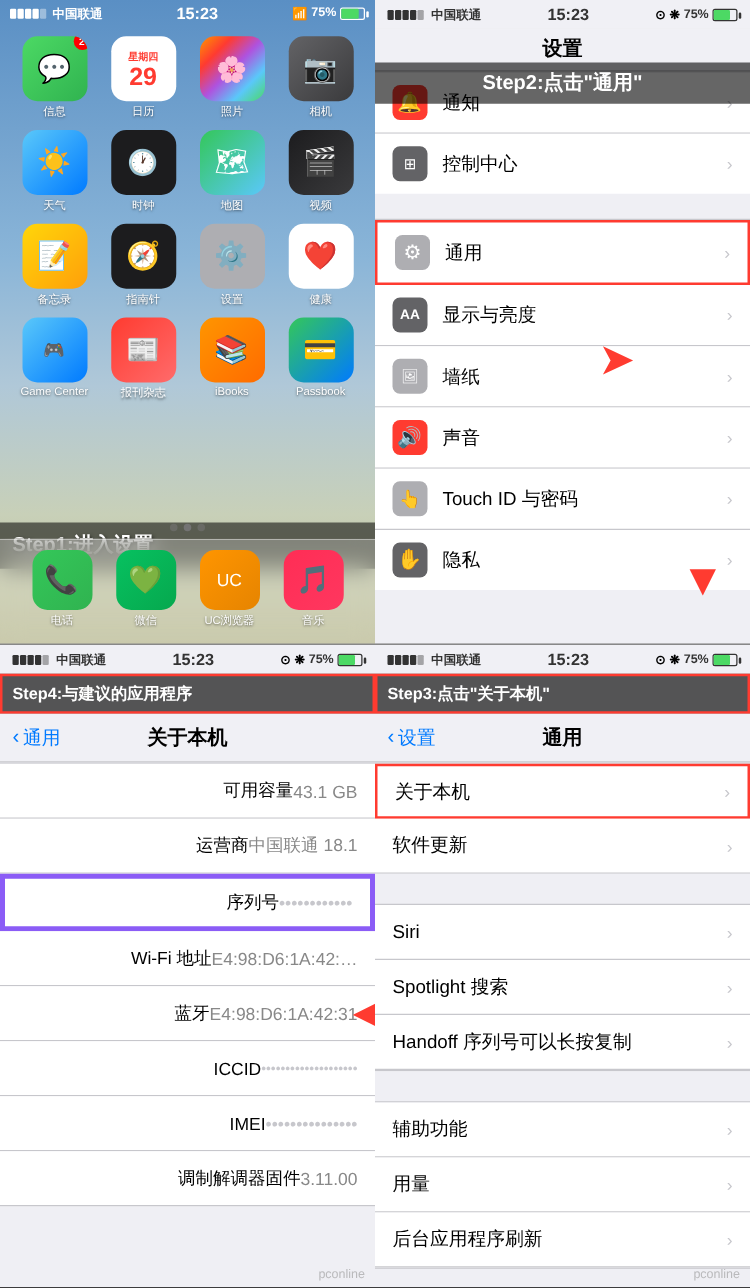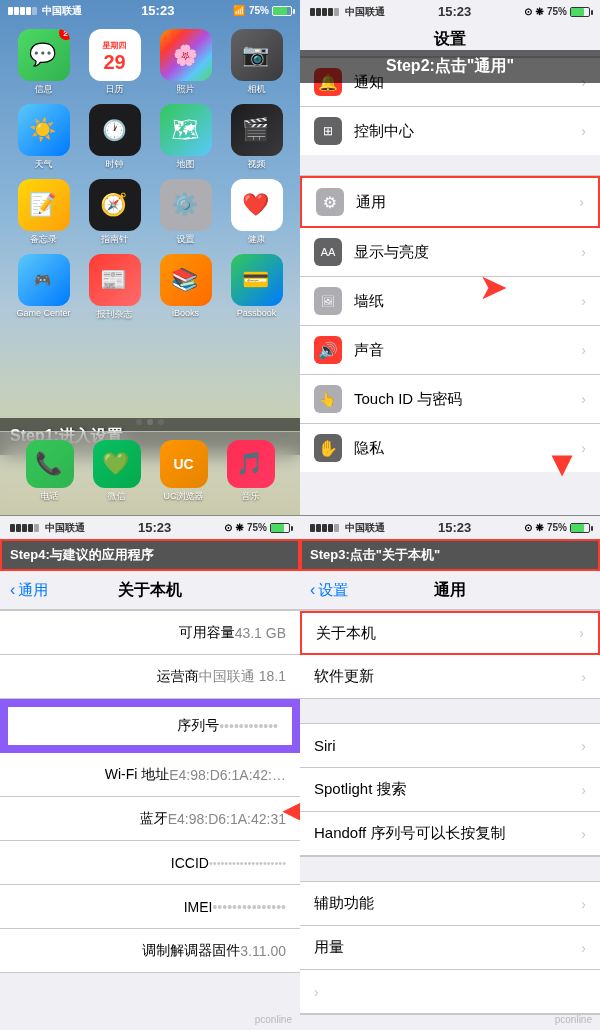--- a/index.html
+++ b/index.html
@@ -236,21 +236,21 @@
     .info-label {
       font-size: 14px;
       color: #000;
       flex: 1;
     }
     .info-value {
       font-size: 14px;
       color: #888;
     }
     .info-row-highlighted {
-      border: 8px solid #8b5cf6;
+      border: 4px solid #8b5cf6;
     }
     .back-chevron {
       color: #007aff;
       font-size: 16px;
     }
     .back-label {
       color: #007aff;
       font-size: 15px;
     }
     .nav-title-center {
@@ -441,21 +441,21 @@
       <span class="app-label">电话</span>
     </div>
     <div class="app-icon">
       <div class="app-icon-img app-wechat" style="width:48px;height:48px;border-radius:12px;">
           <span>💚</span>
         </div>
       <span class="app-label">微信</span>
     </div>
     <div class="app-icon">
       <div class="app-icon-img app-uc" style="width:48px;height:48px;border-radius:12px;">
-          <span style="font-size:14px;font-weight:bold;">UC</span>
+          <span style="font-size:14px;font-weight:normal;">UC</span>
         </div>
       <span class="app-label">UC浏览器</span>
     </div>
     <div class="app-icon">
       <div class="app-icon-img app-music" style="width:48px;height:48px;border-radius:12px;">
           <span>🎵</span>
         </div>
       <span class="app-label">音乐</span>
     </div>
   </div>
@@ -509,21 +509,21 @@
   </div>
   <div class="settings-section-gap"></div>
 
   <div class="settings-section-wrapper">
     <div class="settings-row row-highlighted">
       <div class="row-icon icon-general">⚙</div>
       <span class="row-label">通用</span>
       <span class="row-chevron">›</span>
     </div>
     <div class="settings-row">
-      <div class="row-icon icon-display" style="font-size:11px;font-weight:400;">AA</div>
+      <div class="row-icon icon-display" style="font-size:11px;font-weight:700;">AA</div>
       <span class="row-label">显示与亮度</span>
       <span class="row-chevron">›</span>
     </div>
     <div class="settings-row">
       <div class="row-icon icon-wallpaper" style="font-size:11px;">🖼</div>
       <span class="row-label">墙纸</span>
       <span class="row-chevron">›</span>
     </div>
 
     <div style="position:absolute;left:180px;top:calc(50% + 10px);z-index:30;">
@@ -700,18 +700,19 @@
   <div style="border-top:0.5px solid #c7c7cc;border-bottom:0.5px solid #c7c7cc;">
     <div class="general-row">
       <span class="general-label">辅助功能</span>
       <span class="general-chevron">›</span>
     </div>
     <div class="general-row">
       <span class="general-label">用量</span>
       <span class="general-chevron">›</span>
     </div>
     <div class="general-row">
+      <span class="general-label">后台应用程序刷新</span>
       <span class="general-chevron">›</span>
     </div>
   </div>
 
   <div style="position:absolute;bottom:5px;right:8px;color:rgba(150,150,150,0.6);font-size:10px;">pconline</div>
 </div>
 
 </body></html>

